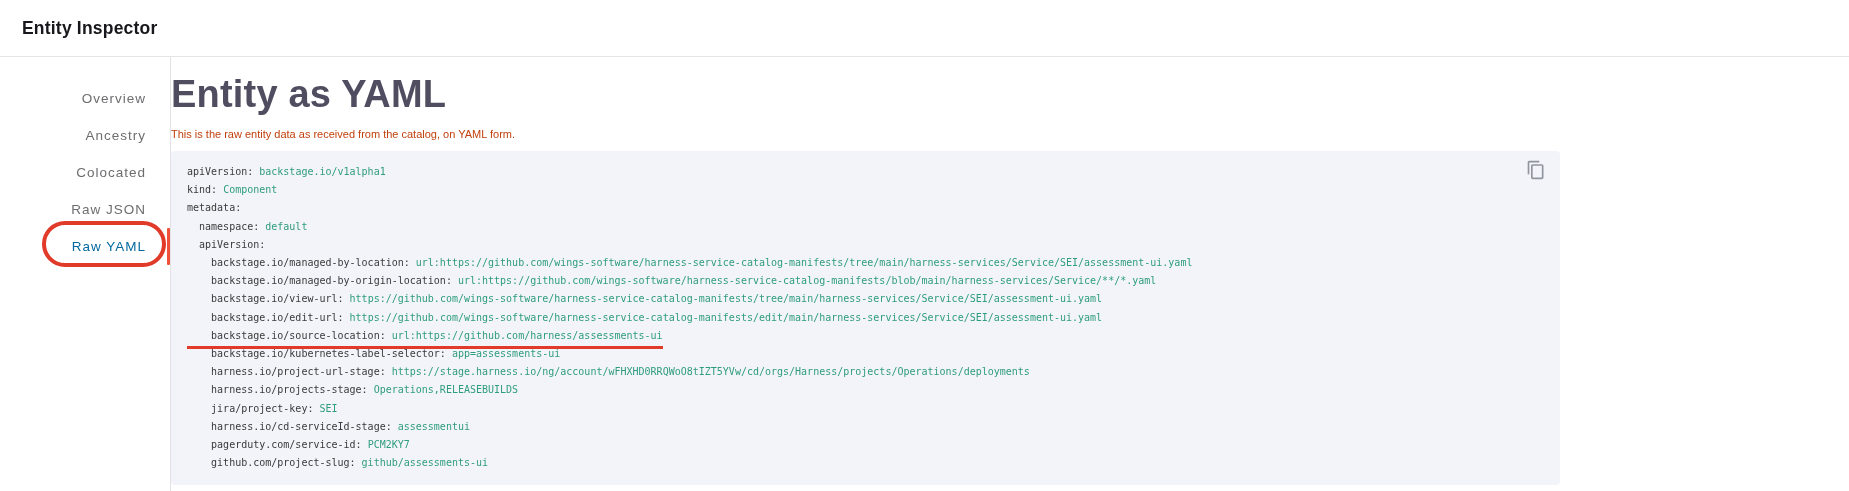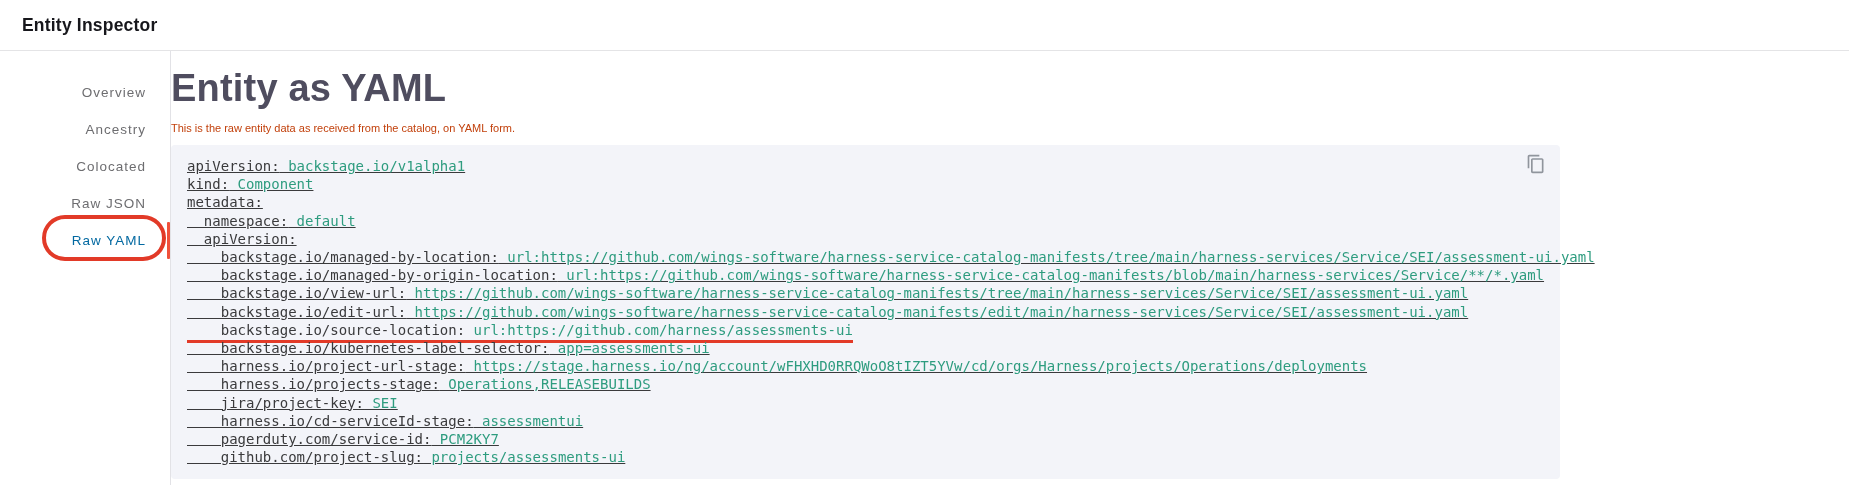--- a/index.html
+++ b/index.html
@@ -4,21 +4,21 @@
 <style>
   * { margin:0; padding:0; box-sizing:border-box; }
   html,body { background:#ffffff; }
   body {
     width:1849px; height:491px; overflow:hidden;
     font-family:"Liberation Sans", sans-serif;
     position:relative;
   }
   
   .dlg-header {
-    height:51px; display:flex; align-items:center;
+    height:57px; display:flex; align-items:center;
     padding:0 22px; border-bottom:1px solid #e4e4e6; background:#fff;
   }
   .dlg-header h1 {
     font-size:17.5px; font-weight:700; color:#17171c; letter-spacing:.2px;
   }
   
   .content { display:flex; height:434px; }
   .sidebar {
     width:142px; flex-shrink:0; position:relative;
     border-right:1px solid #e2e2e6; padding-top:23px;margin-left:29px;
@@ -44,21 +44,21 @@
     font-size:38px; font-weight:700; color:#4f4d5f; letter-spacing:.2px; line-height:44px;
   }
   .page-desc { margin-top:12px; font-size:11px; color:#c2410c; }
   .codeblock {
     margin-top:11px; width:1389px; min-height:334px;
     background:var(--codebg); border-radius:4px;
     position:relative; padding:12px 16px 0 16px;
   }
   .code {
     font-family:"DejaVu Sans Mono","Liberation Mono",monospace;
-    font-size:14px; line-height:18.2px; color:#3a3a3c;text-decoration:underline;
+    font-size:10px; line-height:18.2px; color:#3a3a3c;
   }
   .code-line { white-space:pre; }
   .code-line .v { color:var(--val); }
   .code-line.underlined .line-inner {
     display:inline-block; border-bottom:3.5px solid var(--annot);
     padding-bottom:1px; margin-bottom:-4.5px;
   }
   .copy-btn {
     position:absolute; top:9px; right:14px; width:20px; height:20px;
     color:#90959d; cursor:pointer;
@@ -105,18 +105,18 @@
           <div class="code-line"><span class="line-inner"><span class="k">    backstage.io/managed-by-origin-location:</span><span class="v"> url:https://github.com/wings-software/harness-service-catalog-manifests/blob/main/harness-services/Service/**/*.yaml</span></span></div>
           <div class="code-line"><span class="line-inner"><span class="k">    backstage.io/view-url:</span><span class="v"> https://github.com/wings-software/harness-service-catalog-manifests/tree/main/harness-services/Service/SEI/assessment-ui.yaml</span></span></div>
           <div class="code-line"><span class="line-inner"><span class="k">    backstage.io/edit-url:</span><span class="v"> https://github.com/wings-software/harness-service-catalog-manifests/edit/main/harness-services/Service/SEI/assessment-ui.yaml</span></span></div>
           <div class="code-line underlined"><span class="line-inner"><span class="k">    backstage.io/source-location:</span><span class="v"> url:https://github.com/harness/assessments-ui</span></span></div>
           <div class="code-line"><span class="line-inner"><span class="k">    backstage.io/kubernetes-label-selector:</span><span class="v"> app=assessments-ui</span></span></div>
           <div class="code-line"><span class="line-inner"><span class="k">    harness.io/project-url-stage:</span><span class="v"> https://stage.harness.io/ng/account/wFHXHD0RRQWoO8tIZT5YVw/cd/orgs/Harness/projects/Operations/deployments</span></span></div>
           <div class="code-line"><span class="line-inner"><span class="k">    harness.io/projects-stage:</span><span class="v"> Operations,RELEASEBUILDS</span></span></div>
           <div class="code-line"><span class="line-inner"><span class="k">    jira/project-key:</span><span class="v"> SEI</span></span></div>
           <div class="code-line"><span class="line-inner"><span class="k">    harness.io/cd-serviceId-stage:</span><span class="v"> assessmentui</span></span></div>
           <div class="code-line"><span class="line-inner"><span class="k">    pagerduty.com/service-id:</span><span class="v"> PCM2KY7</span></span></div>
-          <div class="code-line"><span class="line-inner"><span class="k">    github.com/project-slug:</span><span class="v"> projects/assessments-ui</span></span></div>
+          <div class="code-line"><span class="line-inner"><span class="k">    github.com/project-slug:</span><span class="v"> github/assessments-ui</span></span></div>
         </div>
     </div>
   </main>
 
 </div>
 
 </body></html>

